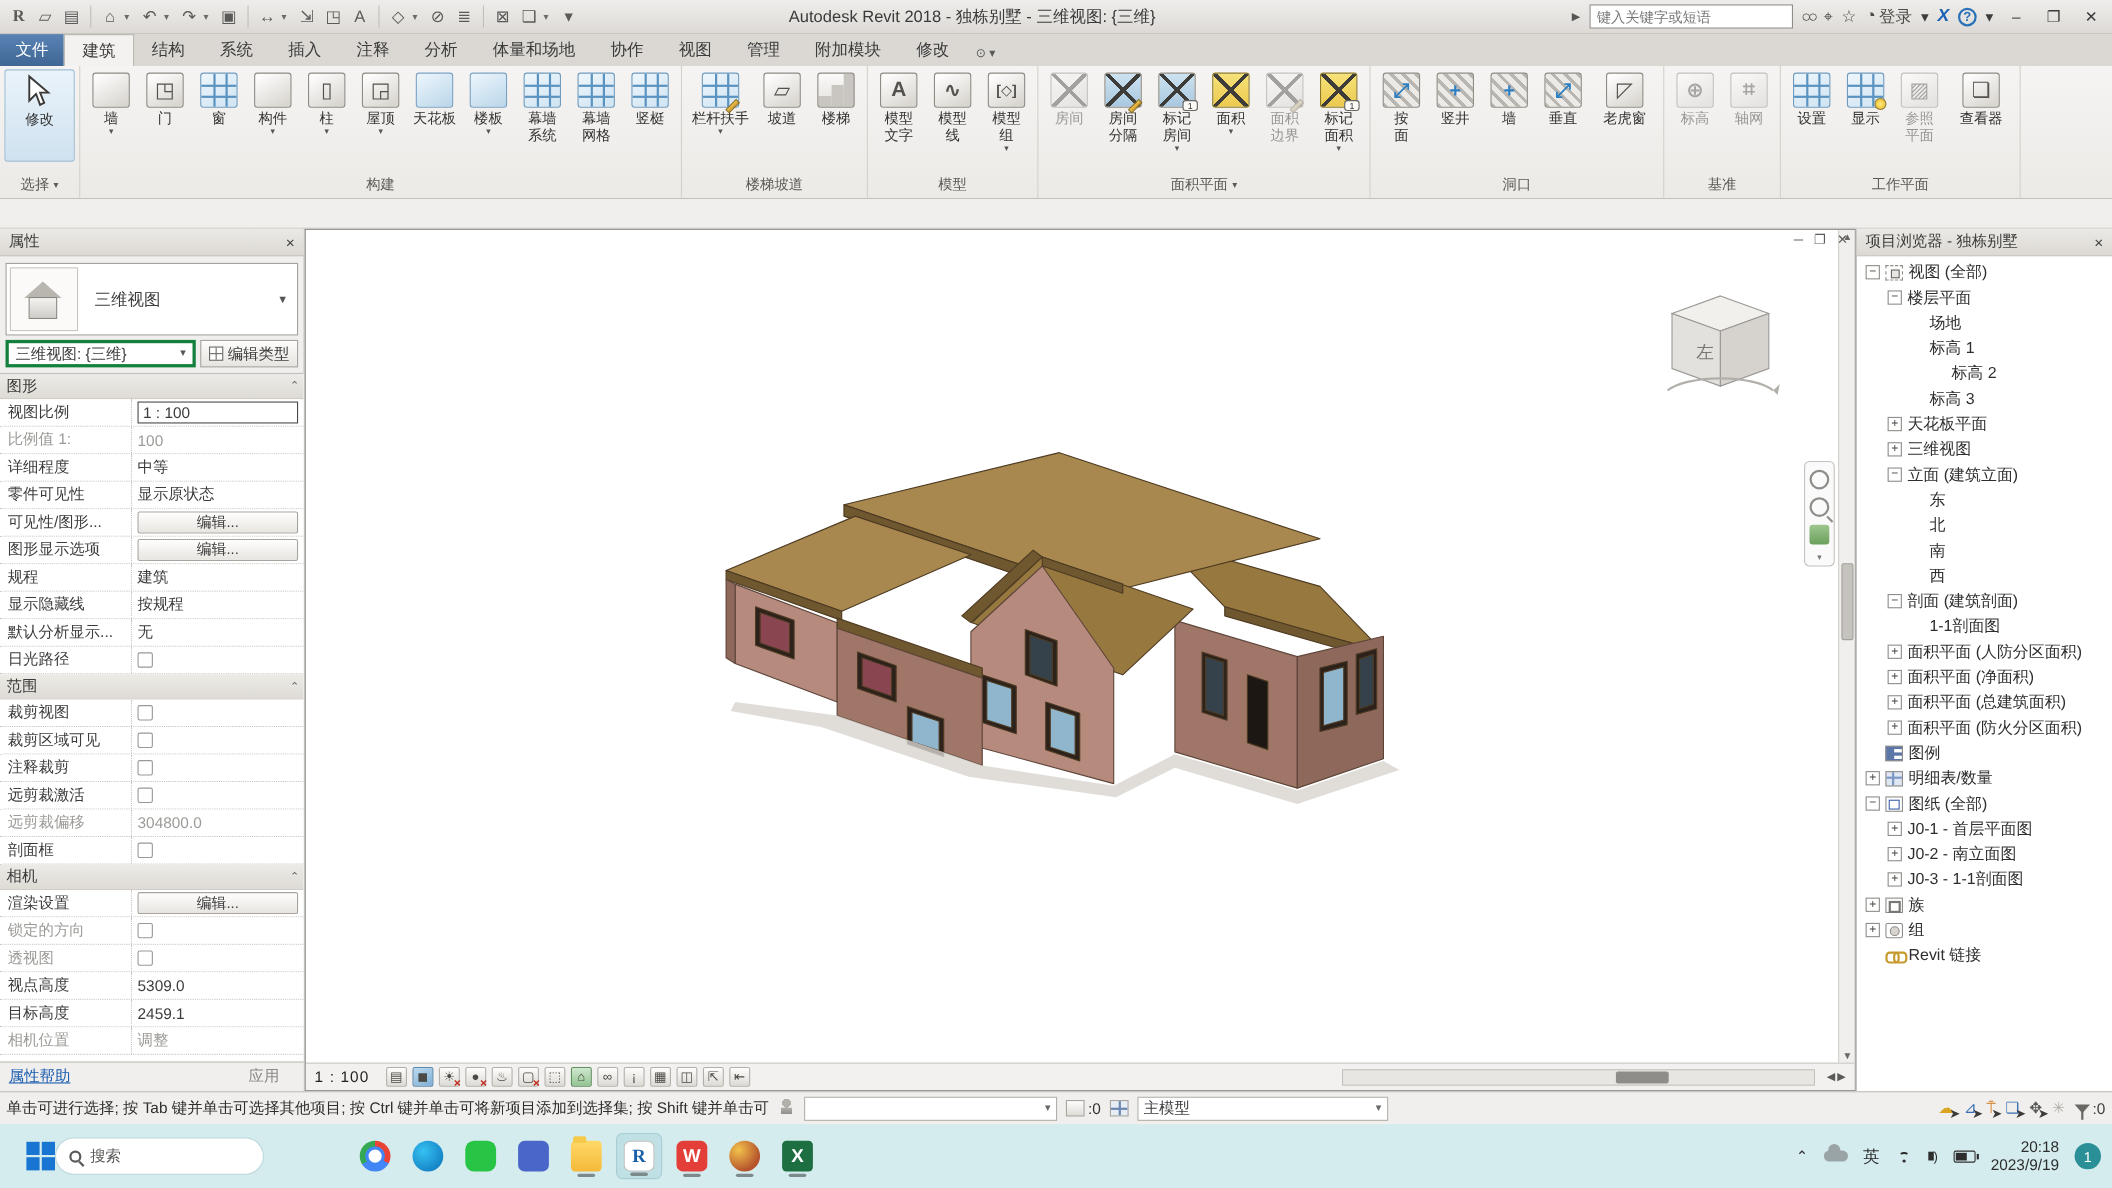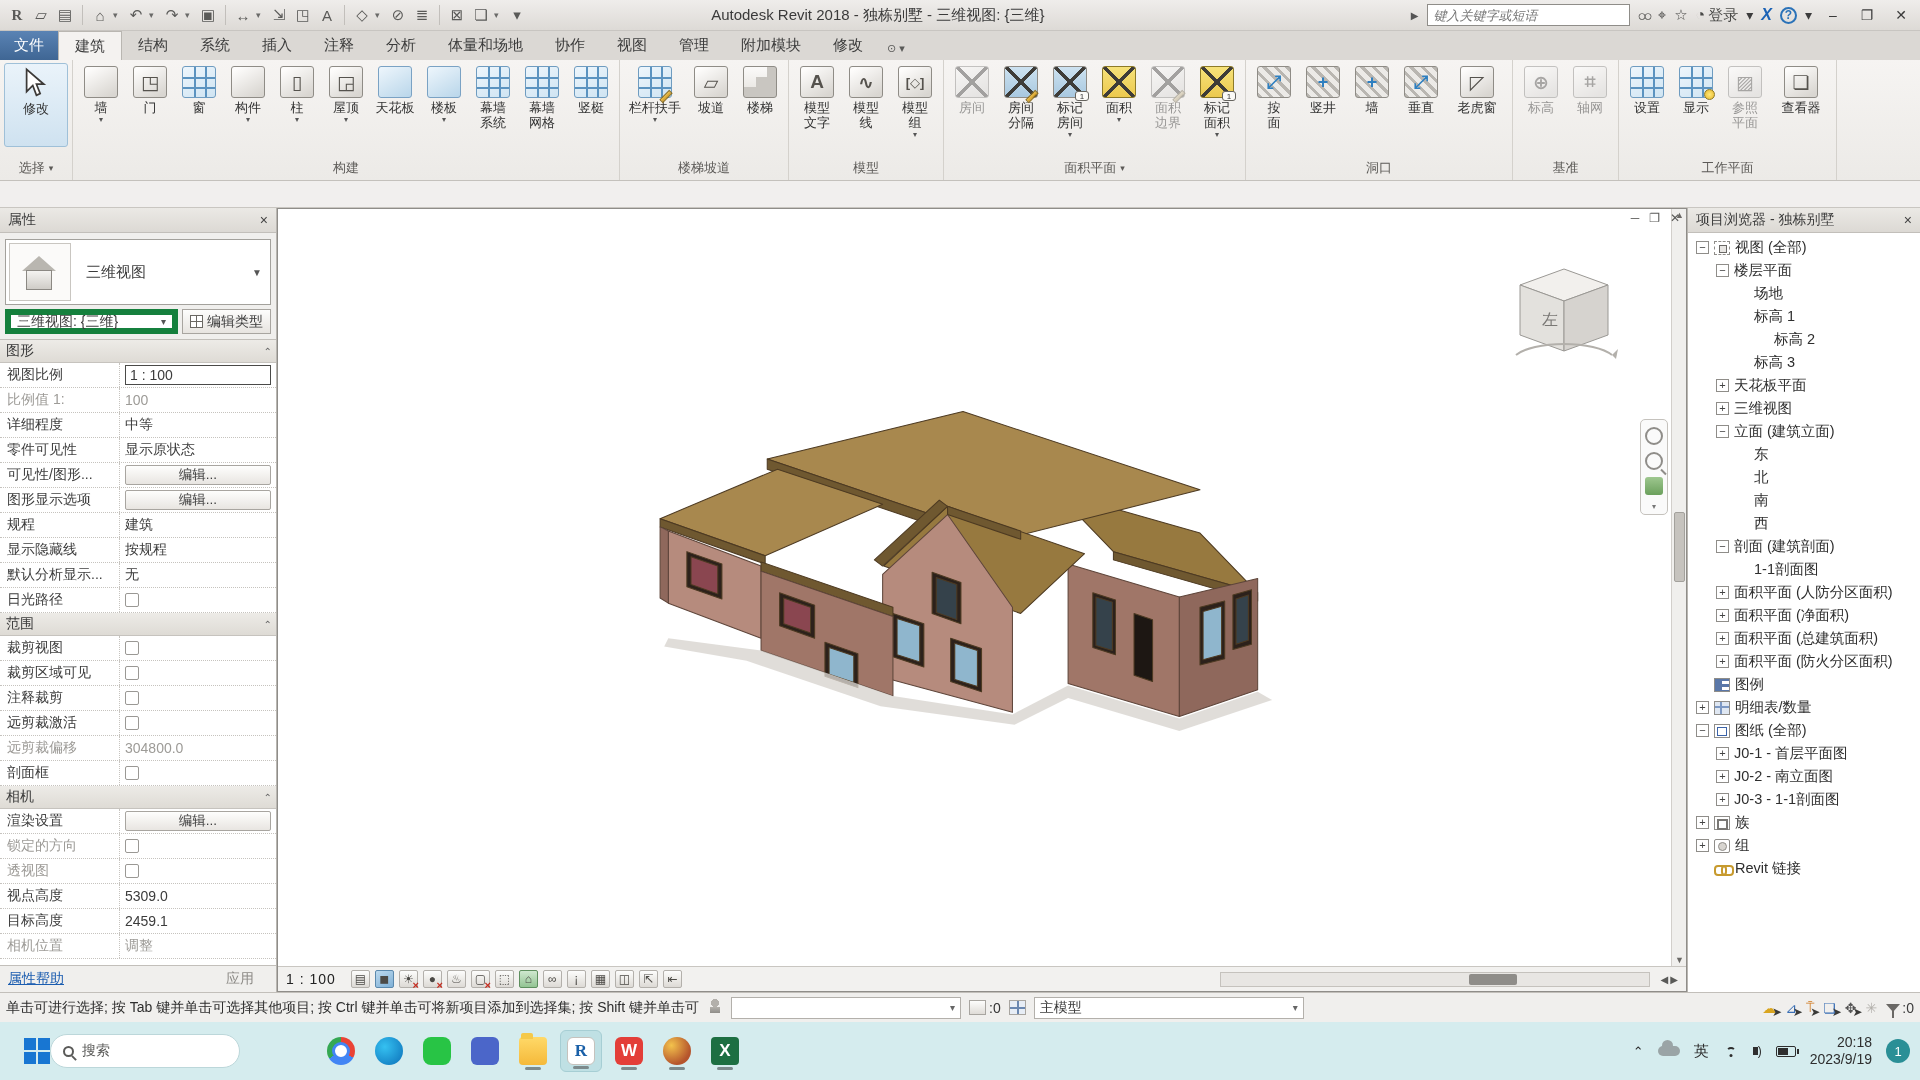--- a/index.html
+++ b/index.html
@@ -8,21 +8,21 @@
 
   
   .titlebar{position:absolute;left:0;top:0;width:1920px;height:31px;background:linear-gradient(#efedeb,#dddad6);border-bottom:1px solid #c8c5c1;display:flex;align-items:center;padding:0 6px;}
   .qat{display:flex;align-items:center;gap:2px;}
   .qat .qi{display:inline-flex;align-items:center;justify-content:center;min-width:22px;height:24px;font-size:15px;color:#5a5a58;border-radius:2px;padding:0 2px;}
   .qat .caret{min-width:10px;font-size:9px;color:#6a6a68;}
   .qat .sep{width:1px;height:20px;background:#c2bfbb;margin:0 4px;}
   .rlogo{color:#1a60a8;font-weight:bold;font-size:20px;font-family:"Liberation Serif","DejaVu Serif",serif;}
   .tb-title{flex:0 0 auto;margin:0 auto;font-size:15px;color:#3a3a3a;white-space:nowrap;}
   .tb-right{display:flex;align-items:center;gap:8px;margin-left:auto;}
-  .tb-search{width:203px;height:22px;border:1px solid #8f8d89;background:#fff;font-style:italic;color:#8a8a88;font-size:13px;padding:0 6px;}
+  .tb-search{width:185px;height:22px;border:1px solid #8f8d89;background:#fff;color:#8a8a88;font-size:13px;padding:0 6px;}
   .tb-ico{font-size:15px;color:#4a4a48;display:inline-flex;align-items:center;gap:3px;}
   .xchg{color:#1b62b5;font-weight:bold;font-style:italic;font-size:16px;}
   .helpq{display:inline-flex;width:17px;height:17px;border-radius:50%;border:2px solid #2a72b8;color:#2a72b8;font-weight:bold;font-size:12px;align-items:center;justify-content:center;}
   .winbtn{font-size:14px;color:#3a3a3a;min-width:26px;text-align:center;}
 
   
   .tabrow{position:absolute;left:0;top:31px;width:1920px;height:29px;background:#dbd8d4;display:flex;align-items:flex-end;}
   .filetab{height:29px;padding:0 14px;background:linear-gradient(#5a83b4,#3f6694);color:#fff;display:flex;align-items:center;font-size:15px;margin-top:20px;}
   .rtab{height:29px;padding:0 16px;display:flex;align-items:center;font-size:15px;color:#3c3c3c;cursor:default;}
   .rtab.active{background:#f4f2f0;border:1px solid #b9b6b1;border-bottom:none;}
@@ -78,21 +78,21 @@
   .phead{height:25px;background:linear-gradient(#ebe9e5,#dcd9d4);border-bottom:1px solid #c2bfba;display:flex;align-items:center;padding:0 8px;}
   .phead .t{flex:1;}
   .pclose{color:#444;font-size:14px;}
   .typesel{margin:6px 5px 4px;background:#fff;border:1px solid #a3a19c;height:66px;display:flex;align-items:center;}
   .tsicon{width:62px;height:58px;margin:3px;border:1px solid #c9c6c1;background:#fbfaf9;position:relative;}
   .tsicon .hb{position:absolute;left:16px;top:26px;width:26px;height:20px;background:linear-gradient(#f4f3f1,#cfccc7);border:1px solid #8b8883;}
   .tsicon .hr{position:absolute;left:12px;top:12px;width:0;height:0;border-left:17px solid transparent;border-right:17px solid transparent;border-bottom:15px solid #b9b6b0;}
   .typesel .tname{flex:1;padding-left:12px;font-size:15px;}
   .typesel .caret{padding-right:8px;color:#555;font-size:10px;}
   .selrow{display:flex;margin:0 5px 5px;gap:4px;align-items:center;}
-  .combo{flex:1;height:25px;background:#fff;border:6px solid #15803d;display:flex;align-items:center;padding:0 6px;font-size:14px;}
+  .combo{flex:1;height:25px;background:#fff;border:3px solid #15803d;display:flex;align-items:center;padding:0 6px;font-size:14px;}
   .combo .caret{margin-left:auto;font-size:10px;color:#555;}
   .edittype{height:25px;border:1px solid #a8a5a0;background:linear-gradient(#fdfdfc,#e7e4e0);display:flex;align-items:center;gap:4px;padding:0 7px;font-size:14px;}
   .etgrid{width:13px;height:13px;background:
     linear-gradient(#6a6863 0 0) 0 5px/100% 1px no-repeat,
     linear-gradient(#6a6863 0 0) 5px 0/1px 100% no-repeat,#fff;border:1px solid #6a6863;}
   .ptable{flex:1;overflow:hidden;border-top:1px solid #c2bfba;background:#fff;margin:0;}
   .psec{height:23px;background:linear-gradient(#edebe7,#dedbd5);border-bottom:1px solid #c6c3be;display:flex;align-items:center;padding:0 6px;color:#3a3a3a;}
   .psec .chev{margin-left:auto;font-size:10px;color:#666;letter-spacing:-2px;}
   .prow{height:25px;display:flex;border-bottom:1px dotted #c6c3be;background:#fff;align-items:stretch;}
   .prow .pl{width:120px;border-right:1px dotted #c6c3be;display:flex;align-items:center;padding:0 7px;white-space:nowrap;overflow:hidden;}
@@ -973,21 +973,21 @@
     <div class="sb-combo">
         <span class="caret">▾</span>
       </div>
     <span class="sb-mini">
         <span class="mi"></span>
         <span>:0</span>
       </span>
     <span class="sb-mini">
         <span class="mi grid"></span>
       </span>
-    <div class="sb-combo" style="width:270px;">
+    <div class="sb-combo" style="width:228px;">
       <span>主模型</span>
         <span class="caret">▾</span>
     </div>
     <div class="sb-right" id="sbright">
         <span class="sb-ic" style="color: rgb(217, 165, 32);">☁<span class="cur">➤</span></span>
         <span class="sb-ic" style="color: rgb(58, 111, 181);">⊿<span class="cur">➤</span></span>
         <span class="sb-ic" style="color: rgb(208, 122, 31);">⍑<span class="cur">➤</span></span>
         <span class="sb-ic" style="color: rgb(58, 111, 181);">❏<span class="cur">➤</span></span>
         <span class="sb-ic" style="color: rgb(85, 85, 85);">✥<span class="cur">➤</span></span>
         <span class="sb-ic" style="color: rgb(179, 176, 171);">✳</span>

